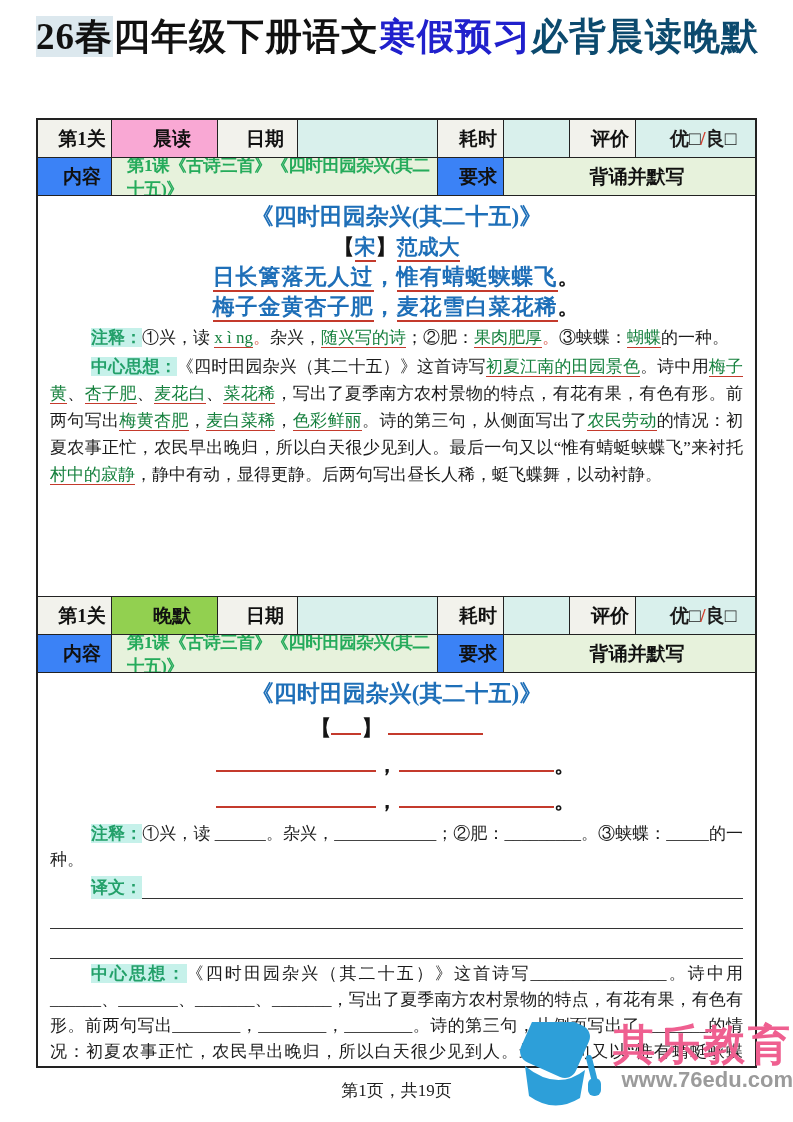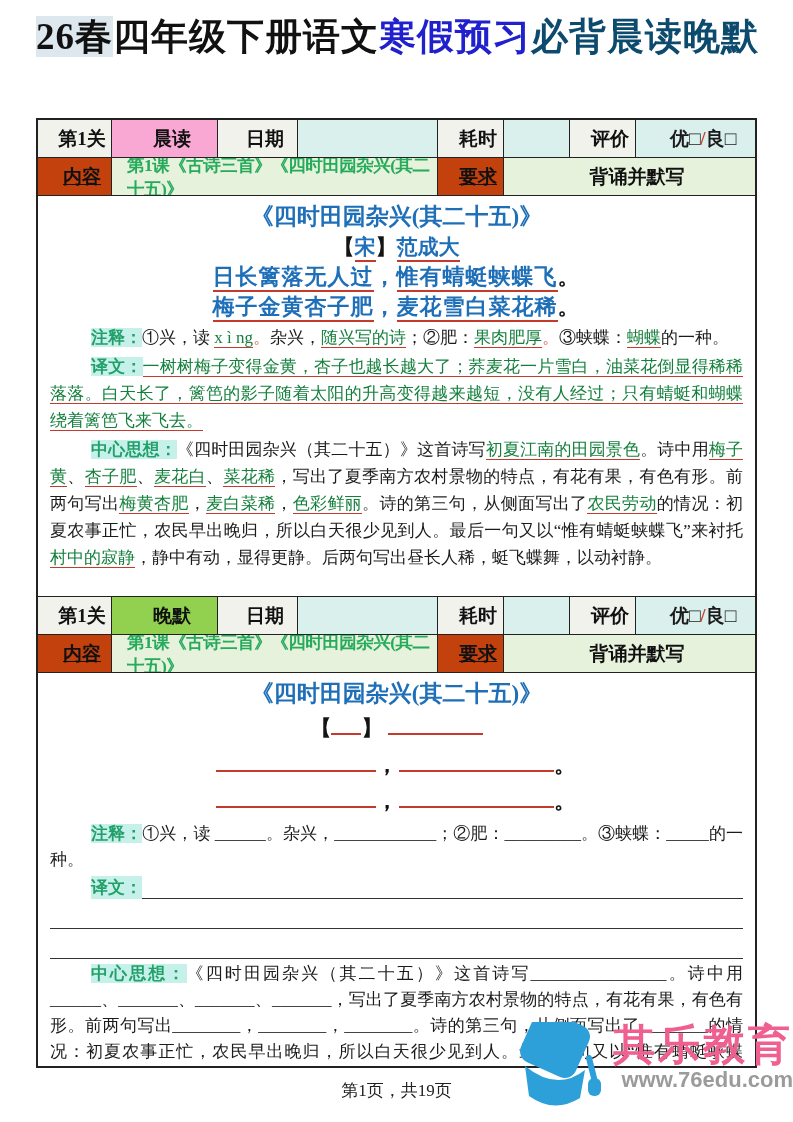--- a/index.html
+++ b/index.html
@@ -22,21 +22,21 @@
 
   .sheet{position:absolute;left:36px;top:118px;width:721px;border:2px solid #222;box-sizing:border-box;background:#fff;}
   .hdr-row{display:grid;height:38px;border-bottom:1.6px solid #222;box-sizing:border-box;}
   .hdr-row.r1{grid-template-columns:74px 106px 80px 140px 66px 66px 66px auto;}
   .hdr-row.r2{grid-template-columns:74px 326px 66px auto;}
   .cell{display:flex;align-items:center;justify-content:center;font-weight:bold;font-size:19px;
         border-right:1.6px solid #222;box-sizing:border-box;color:#111;overflow:hidden;padding-left:15px;}
   .cell.last{border-right:none;}
   .bg-label{background:#f2f2ec;}
   .bg-cyan{background:#d9f0ec;}
-  .bg-peach{background:#c2410c;text-decoration:underline;}
+  .bg-peach{background:#3b82f6;}
   .bg-green{background:#e7f2dc;}
   .mode-m{background:#f9a8d4;text-align:right;}
   .mode-e{background:#92d050;}
   .content-cell{color:#25ab5b;font-size:17.5px;letter-spacing:-0.5px;}
 
   .section{box-sizing:border-box;padding:2px 12px 2px 12px;overflow:hidden;}
   .sec1{height:401px;border-bottom:1.6px solid #222;}
   .sec2{height:393px;}
 
   .poem-title{text-align:center;color:#1e6fb8;font-size:23px;font-weight:bold;line-height:30px;margin-top:4px;}
@@ -94,23 +94,20 @@
   <div class="section sec1">
     <div class="poem-title">《四时田园杂兴(其二十五)》</div>
     <div class="poem-author"><span class="seg pk">【</span><span class="seg pb">宋</span><span class="seg pk">】</span><span class="seg pb">范成大</span></div>
     <div class="poem-line"><span class="seg pb">日长篱落无人过</span><span class="seg pp">，</span><span class="seg pb">惟有蜻蜓蛱蝶飞</span><span class="seg pk">。</span></div>
     <div class="poem-line"><span class="seg pb">梅子金黄杏子肥</span><span class="seg pp">，</span><span class="seg pb">麦花雪白菜花稀</span><span class="seg pk">。</span></div>
 
     <div class="para">
       <span class="hl-label">注释：</span><span><span class="seg k">①兴，读 </span><span class="seg r">x ì ng</span><span class="seg rn">。</span><span class="seg k">杂兴，</span><span class="seg r">随兴写的诗</span><span class="seg k">；②肥：</span><span class="seg r">果肉肥厚</span><span class="seg rn">。</span><span class="seg k">③蛱蝶：</span><span class="seg r">蝴蝶</span><span class="seg k">的一种。</span></span>
     </div>
     <div class="para">
-      <span class="hl-label">译文：</span><span><span class="seg r">一树树梅子变得金黄，杏子也越长越大了；荞麦花一片雪白，油菜花倒显得稀稀落落。白天长了，篱笆的影子随着太阳的升高变得越来越短，没有人经过；只有蜻蜓和蝴蝶绕着篱笆飞来飞去。</span></span>
-    </div>
-    <div class="para">
       <span class="hl-label">中心思想：</span><span><span class="seg k">《四时田园杂兴（其二十五）》这首诗写</span><span class="seg r">初夏江南的田园景色</span><span class="seg k">。诗中用</span><span class="seg r">梅子黄</span><span class="seg k">、</span><span class="seg r">杏子肥</span><span class="seg k">、</span><span class="seg r">麦花白</span><span class="seg k">、</span><span class="seg r">菜花稀</span><span class="seg k">，写出了夏季南方农村景物的特点，有花有果，有色有形。前两句写出</span><span class="seg r">梅黄杏肥</span><span class="seg k">，</span><span class="seg r">麦白菜稀</span><span class="seg k">，</span><span class="seg r">色彩鲜丽</span><span class="seg k">。诗的第三句，从侧面写出了</span><span class="seg r">农民劳动</span><span class="seg k">的情况：初夏农事正忙，农民早出晚归，所以白天很少见到人。最后一句又以“惟有蜻蜓蛱蝶飞”来衬托</span><span class="seg r">村中的寂静</span><span class="seg k">，静中有动，显得更静。后两句写出昼长人稀，蜓飞蝶舞，以动衬静。</span></span>
     </div>
   </div>
 
   <div class="hdr-row r1">
     <div class="cell bg-label">第1关</div>
     <div class="cell mode-e">晚默</div>
     <div class="cell bg-label">日期</div>
     <div class="cell bg-cyan"></div>
     <div class="cell bg-label">耗时</div>

